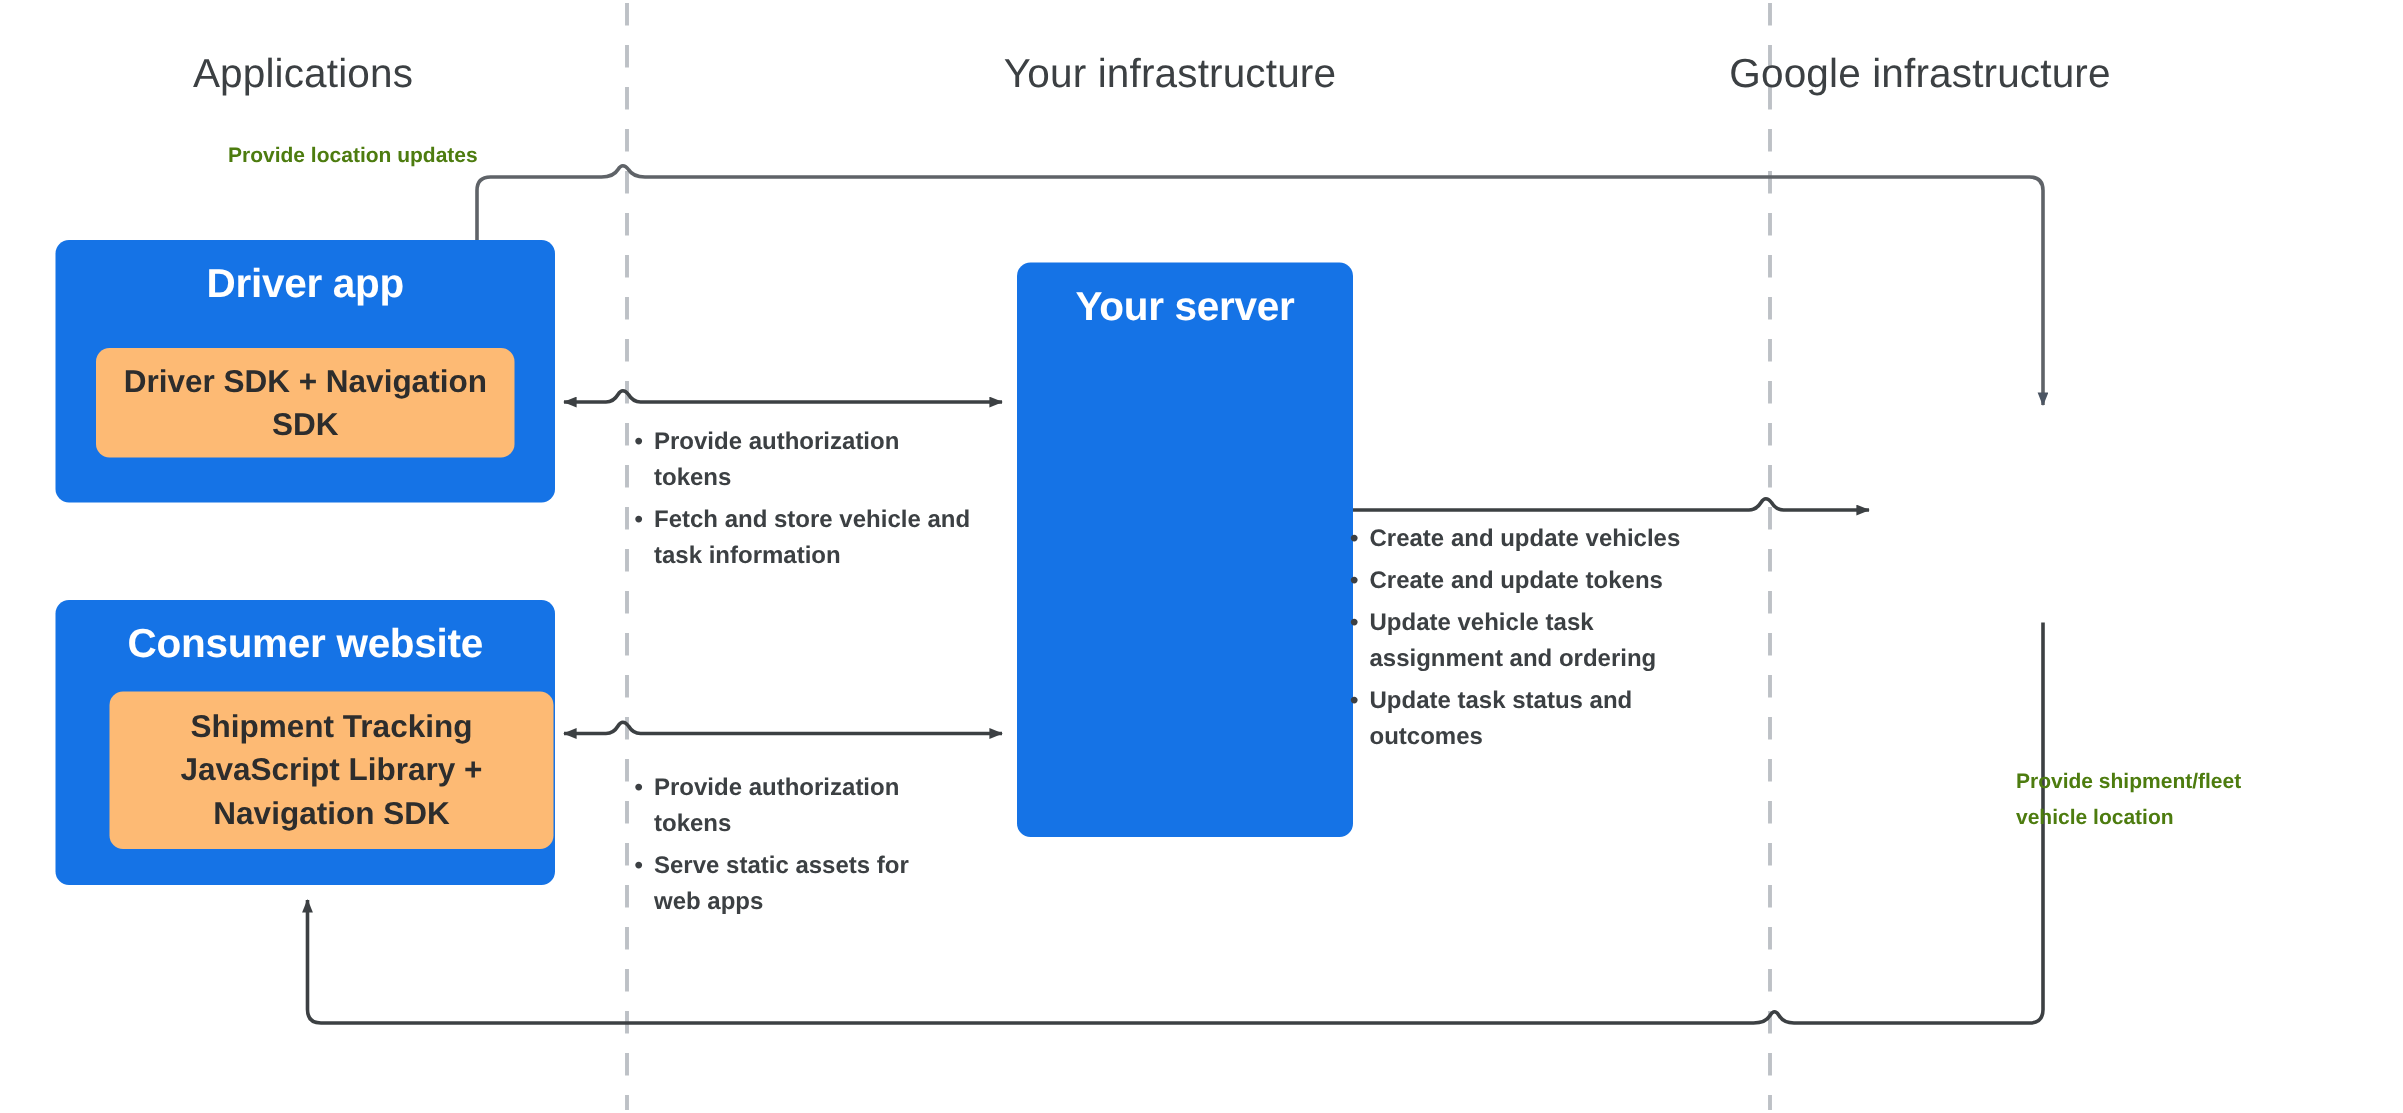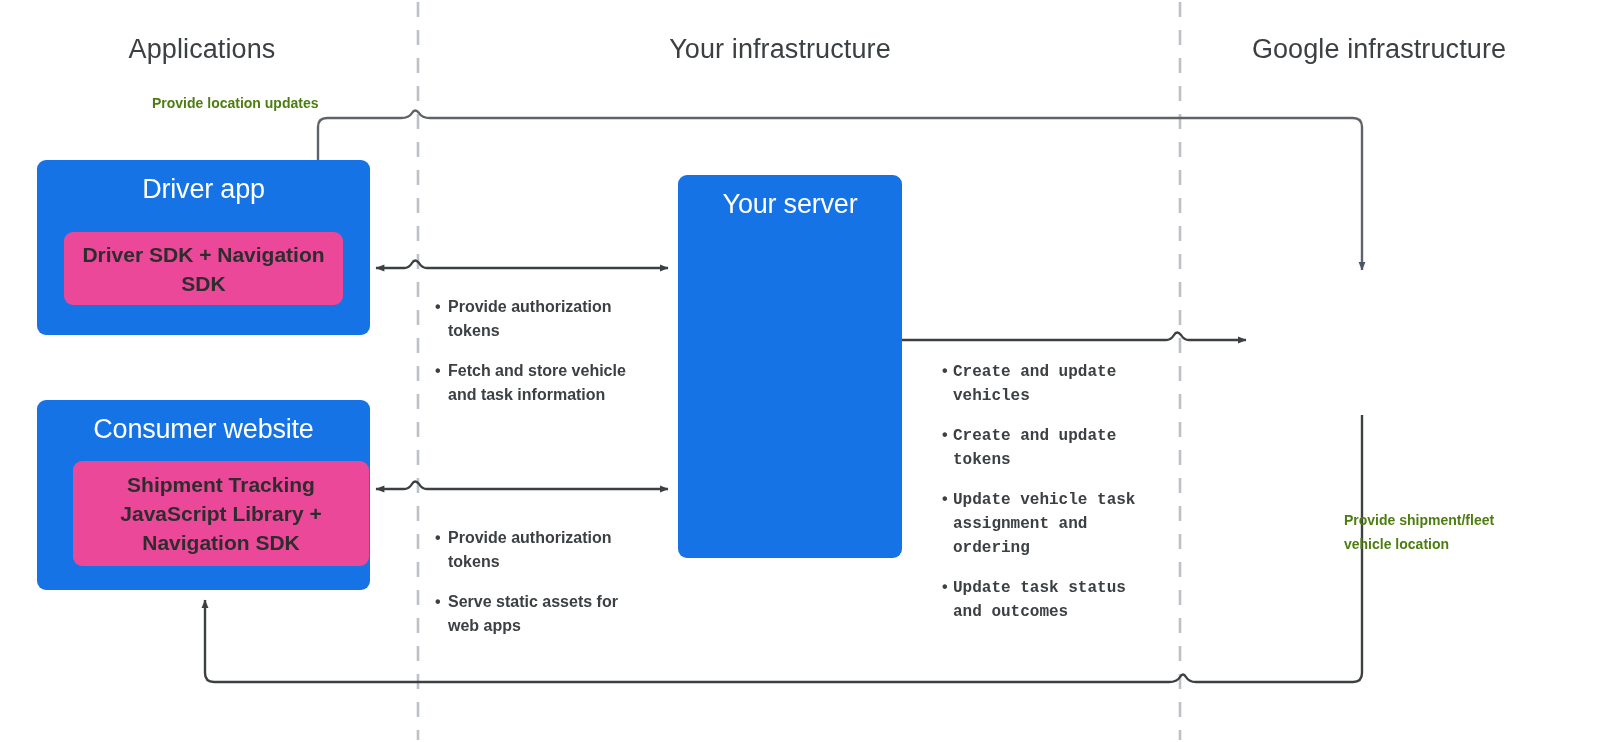--- a/index.html
+++ b/index.html
@@ -35,28 +35,28 @@
   }
   .node {
     position: absolute;
     border-radius: 9px;
     box-sizing: border-box;
   }
   .node-blue {
     background: #1573e6;
   }
   .node-yellow {
-    background: #ec4899;
+    background: #fdba74;
   }
   .node-title-blue {
     position: absolute;
     left: 0; right: 0;
     text-align: center;
     color: #ffffff;
-    font-weight: 400;
+    font-weight: 700;
     font-size: 27px;
     letter-spacing: -0.2px;
   }
   .node-title-dark {
     position: absolute;
     left: 0; right: 0;
     text-align: center;
     color: #2d2d2d;
     font-weight: 700;
     font-size: 27px;
@@ -84,21 +84,21 @@
     padding: 0;
     list-style: none;
     font-size: 16px;
     font-weight: 700;
     color: #3c4043;
     line-height: 24px;
   }
   ul.bullets li {
     position: relative;
     padding-left: 13px;
-    margin: 16px;
+    margin: 4px;
   }
   ul.bullets li::before {
     content: "\2022";
     position: absolute;
     left: 0;
     top: 0;
   }
 </style>
 </head>
 <body>
@@ -131,21 +131,21 @@
 
     <path d="M902,340 L1166,340 Q1171,340 1174,335 Q1177,330 1181,335 Q1184,340 1189,340 L1246,340" fill="none" stroke="#3c4043" stroke-width="2.4" marker-end="url(#ah)"></path>
 
     <path d="M1362,415 L1362,673 Q1362,682 1353,682 L1196,682
              Q1189,682 1186,677 Q1183,672 1180,677 Q1177,682 1169,682
              L214,682 Q205,682 205,673 L205,600" fill="none" stroke="#3c4043" stroke-width="2.4" marker-end="url(#ah)"></path>
   </svg>
 
   <div class="col-header" style="left:202px; top:34px;">Applications</div>
   <div class="col-header" style="left:780px; top:34px;">Your infrastructure</div>
-  <div class="col-header" style="left:1379px; top:34px;">Google infrastructure</div>
+  <div class="col-header" style="left:1280px; top:34px;">Google infrastructure</div>
 
   <div class="node node-blue" style="left:37px; top:160px; width:333px; height:175px;">
     <div class="node-title-blue" style="top:14px;">Driver app</div>
     <div class="node node-yellow" style="left:27px; top:72px; width:279px; height:73px;">
       <div class="inner-label" style="top:8px;">Driver SDK +
 Navigation SDK</div>
     </div>
   </div>
 
   <div class="node node-blue" style="left:37px; top:400px; width:333px; height:190px;">
@@ -170,20 +170,20 @@
   <ul class="bullets" style="left:419px; top:279px; width:235px;">
     <li>Provide authorization tokens</li>
     <li>Fetch and store vehicle and task information</li>
   </ul>
 
   <ul class="bullets" style="left:419px; top:510px; width:215px;">
     <li>Provide authorization tokens</li>
     <li>Serve static assets for web apps</li>
   </ul>
 
-  <ul class="bullets" style="left:924px; top:344px; width:250px;font-family:Liberation Mono, monospace;">
+  <ul class="bullets" style="left:896px; top:344px; width:250px;">
     <li>Create and update vehicles</li>
     <li>Create and update tokens</li>
     <li>Update vehicle task assignment and ordering</li>
     <li>Update task status and outcomes</li>
   </ul>
 
 </div>
 
 </body></html>

